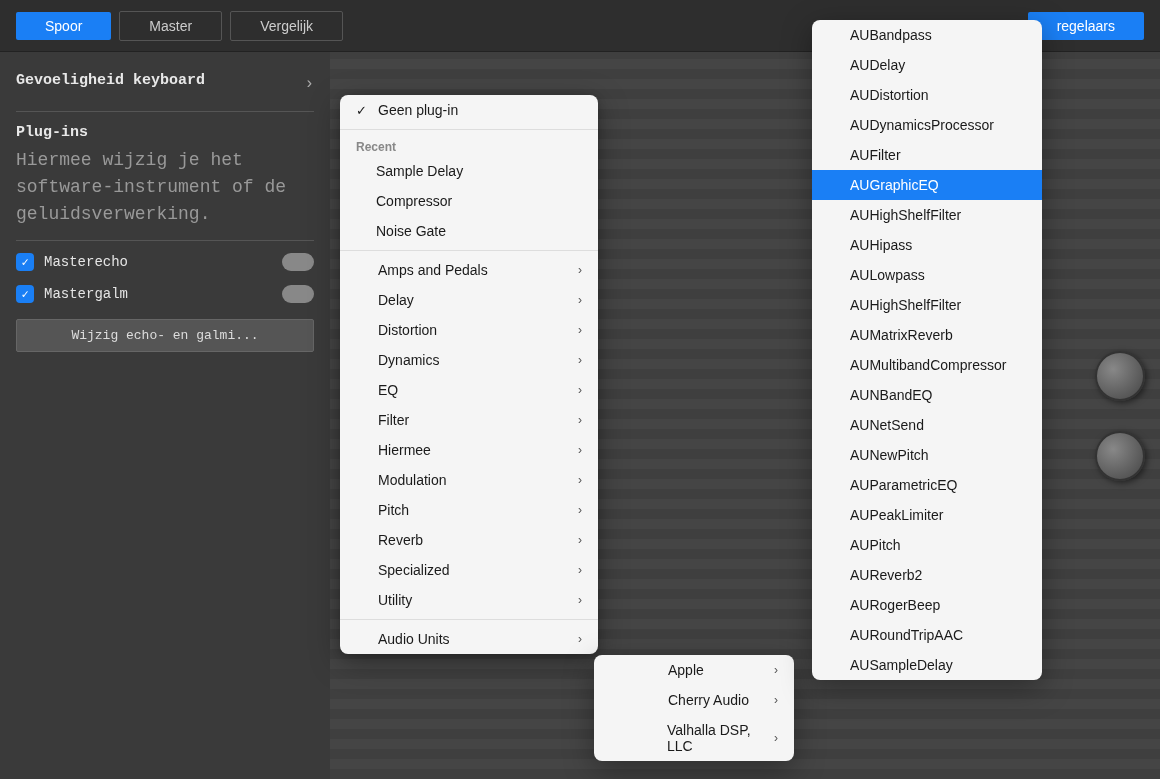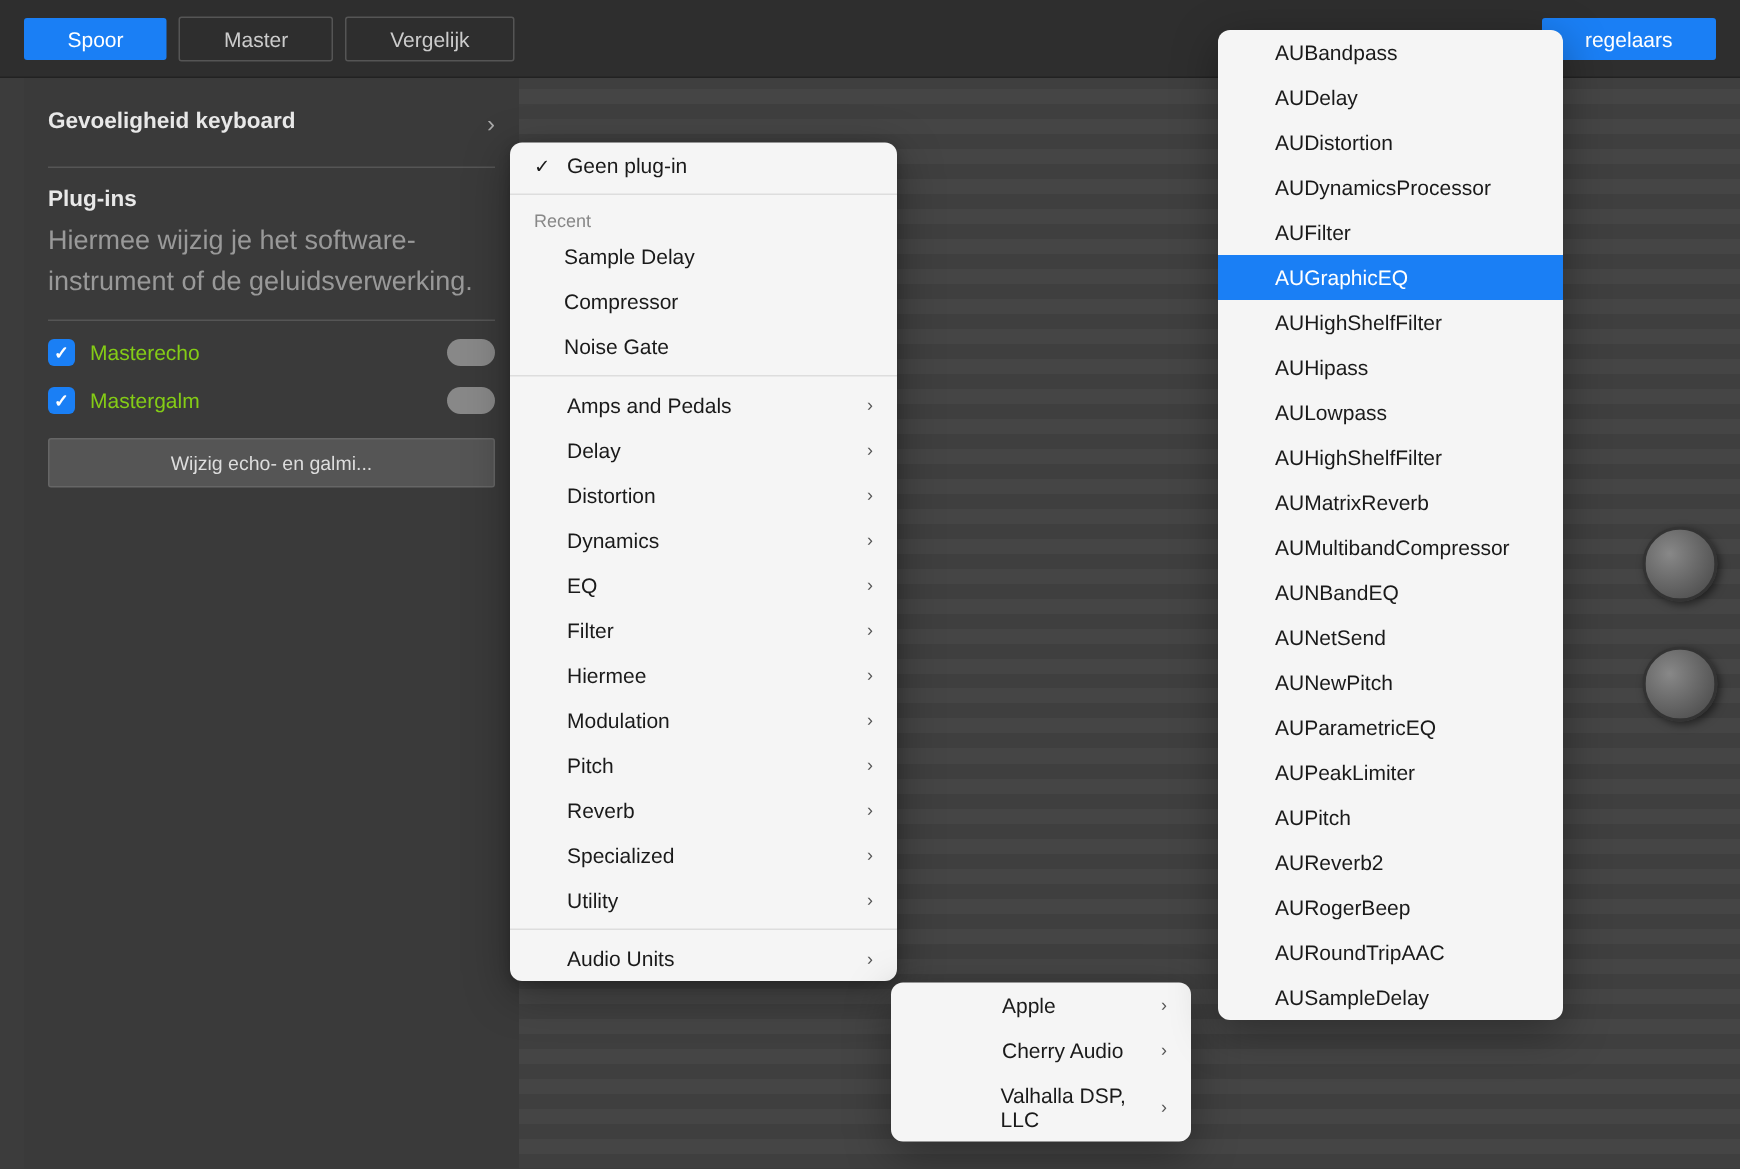--- a/index.html
+++ b/index.html
@@ -46,25 +46,26 @@
     .toolbar-btn-inactive {
       background: transparent;
       color: #ccc;
       border: 1px solid #555;
     }
 
     
     .left-panel {
       position: absolute;
       top: 52px;
-      left: 16px;
+      left: 0;
       width: 330px;
       bottom: 0;
       background: #3a3a3a;
       padding: 20px 16px;
+      font-family: Liberation Mono, monospace;
     }
     .panel-section-title {
       font-size: 15px;
       font-weight: 600;
       color: #e8e8e8;
       margin-bottom: 6px;
     }
     .panel-section-subtitle {
       font-size: 18px;
       color: #999;
@@ -93,21 +94,21 @@
       flex-shrink: 0;
     }
     .checkbox-box::after {
       content: '✓';
       color: white;
       font-size: 12px;
       font-weight: bold;
     }
     .checkbox-label {
       font-size: 14px;
-      color: #84cc16;
+      color: #e5e5e5;
       flex: 1;
     }
     .toggle-knob {
       width: 32px;
       height: 18px;
       background: #888;
       border-radius: 9px;
     }
     .action-btn {
       margin-top: 16px;
@@ -194,21 +195,21 @@
     }
     .menu-item .arrow {
       margin-left: auto;
       color: #555;
       font-size: 12px;
     }
     .menu-section-label {
       padding: 6px 16px 2px 16px;
       font-size: 12px;
       color: #888;
-      font-weight: 400;
+      font-weight: 700;
     }
     .menu-divider {
       height: 1px;
       background: #ddd;
       margin: 4px 0;
     }
     .menu-item.recent-item {
       padding-left: 36px;
       color: #1a1a1a;
     }

